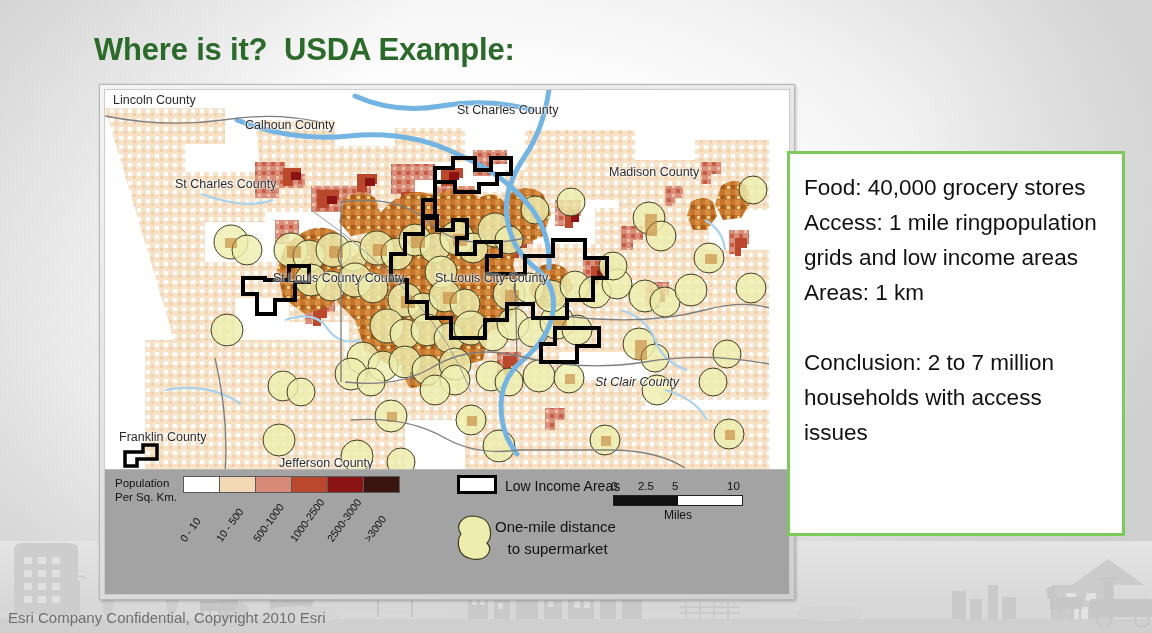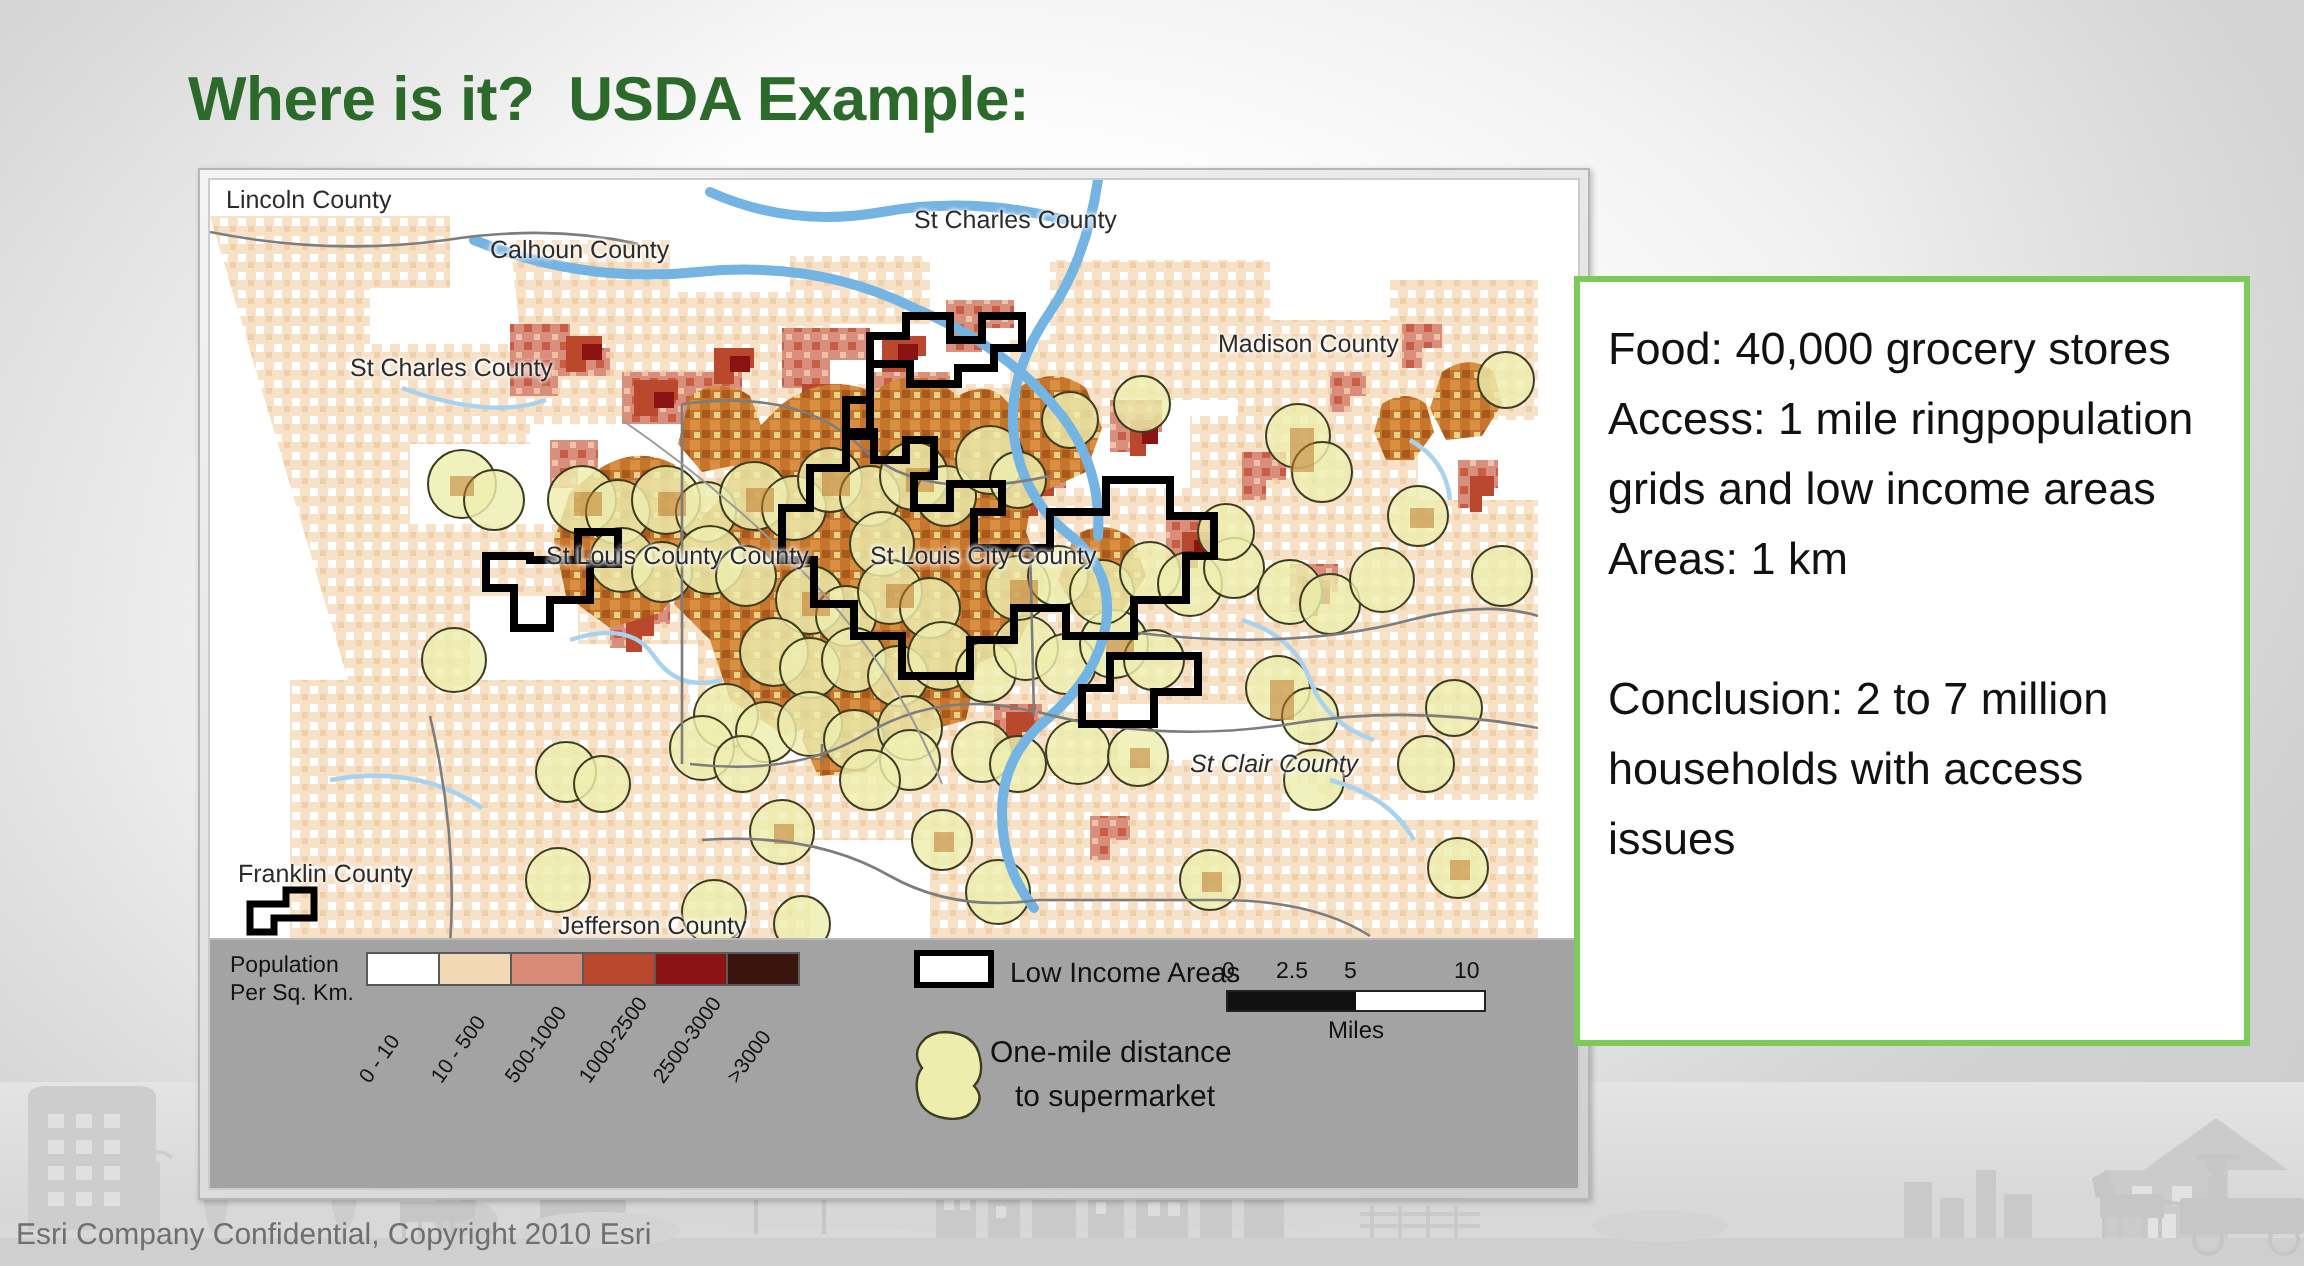--- a/index.html
+++ b/index.html
@@ -66,21 +66,21 @@
   #blob-key{position:absolute;left:348px;top:44px;}
   #blob-label{position:absolute;left:390px;top:46px;font-size:15px;color:#111;line-height:1.45;}
   #scalebar{position:absolute;left:508px;top:10px;width:130px;}
   #scale-nums{position:relative;height:15px;font-size:11.5px;color:#111;}
   #scale-nums span{position:absolute;top:0;}
   #scale-bar-gfx{position:relative;height:11px;border:1px solid #222;box-sizing:border-box;background:#fff;}
   #scale-bar-fill{position:absolute;left:0;top:0;height:100%;width:50%;background:#111;}
   #scale-unit{text-align:center;font-size:12px;color:#111;margin-top:2px;}
   
   #textbox{
-    position:absolute;left:787px;top:138px;width:338px;height:385px;
+    position:absolute;left:787px;top:151px;width:338px;height:385px;
     background:#ffffff;border:3px solid #7dc95c;box-sizing:border-box;
     padding:16px 14px 2px 14px;
   }
   #textbox p{
     margin:0;font-size:22.5px;line-height:35px;color:#111;
     white-space:pre-wrap;
   }
   
   #footer{
     position:absolute;left:8px;bottom:7px;font-size:15px;color:#6f6f6f;

